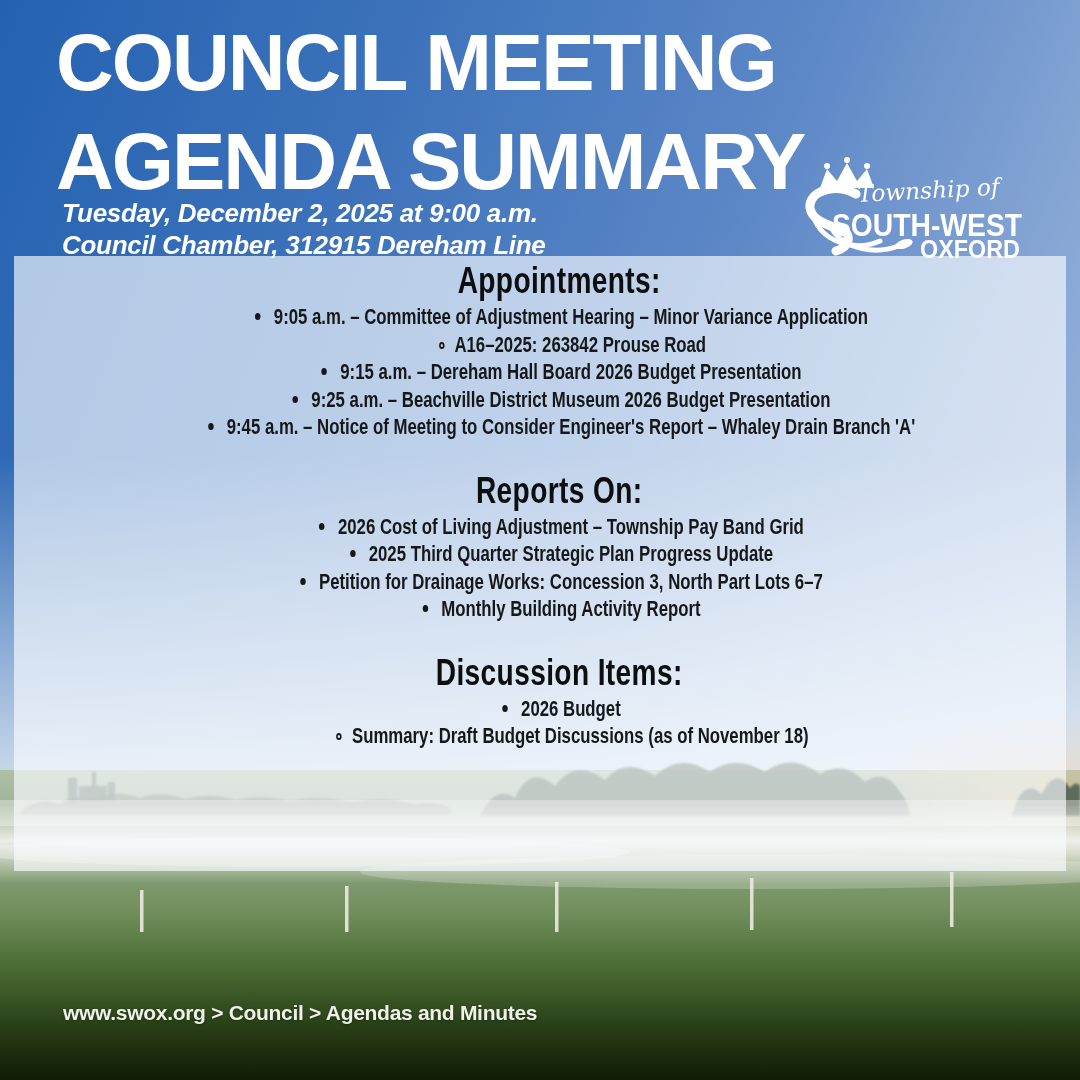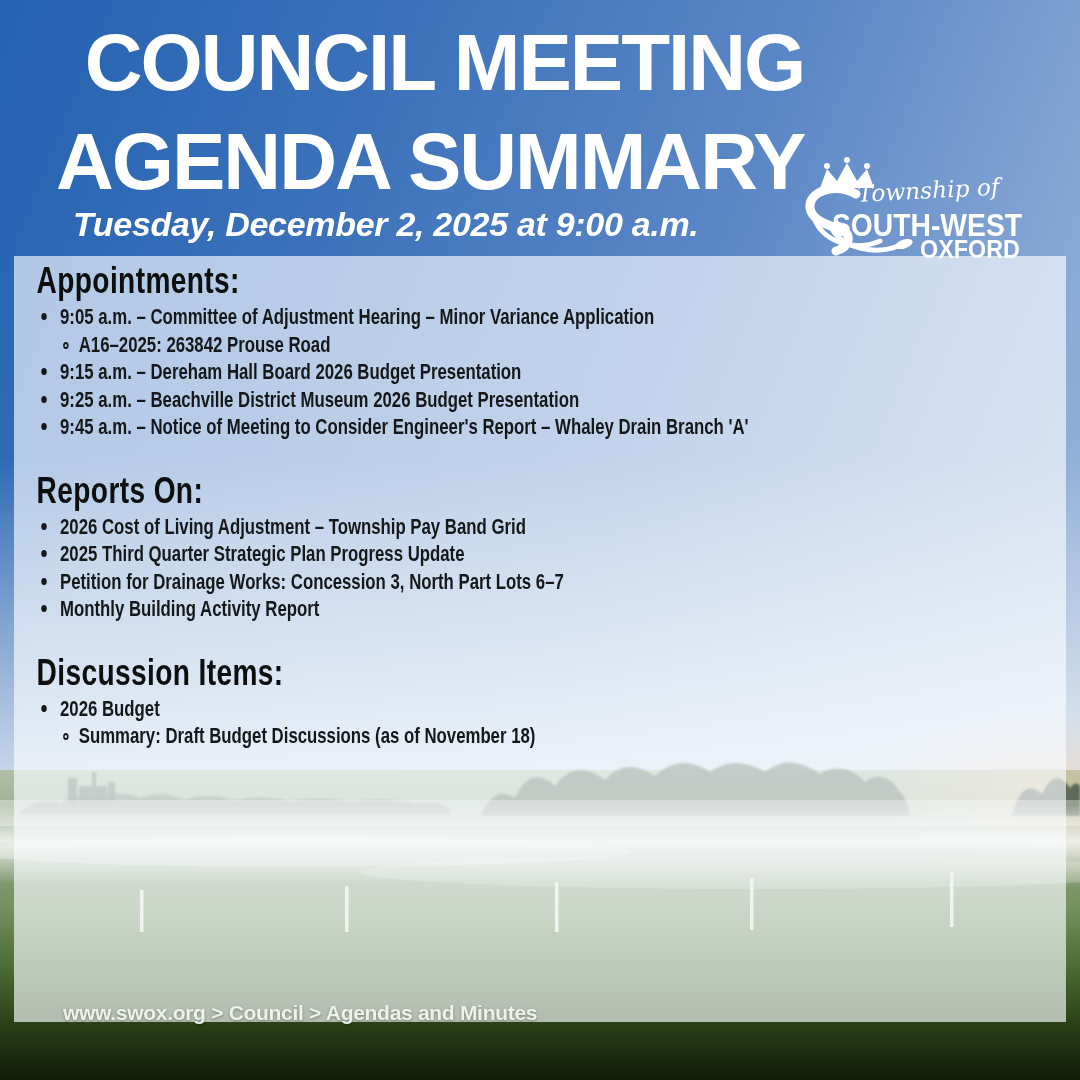--- a/index.html
+++ b/index.html
@@ -7,38 +7,38 @@
         font-family:"Liberation Sans",sans-serif;}
   
   .sky{position:absolute;left:0;top:0;width:1080px;height:830px;
        background:linear-gradient(112deg,#2462b1 0%,#3b71ba 28%,#5b87c6 58%,#84a4d3 80%,#a3bcdd 100%);}
   .skyfade{position:absolute;left:0;top:0;width:1080px;height:830px;
        background:linear-gradient(to bottom,rgba(255,255,255,0) 55%,rgba(238,243,246,0.85) 96%);}
   .ground{position:absolute;left:0;top:770px;width:1080px;height:310px;
        background:linear-gradient(to bottom,#aebfa6 0%,#93a888 22%,#72905e 45%,#4a6b33 64%,#263c15 84%,#111c07 100%);}
   .scene{position:absolute;left:0;top:700px;width:1080px;height:380px;}
   
-  .panel{position:absolute;left:14px;top:256px;width:1052px;height:766px;
-       background:rgba(249,252,255,0.66);}
+  .panel{position:absolute;left:14px;top:256px;width:1052px;height:615px;
+       background:rgba(249,252,255,0.66);text-align:center;}
   .panel-content{position:absolute;left:0;top:0;width:1340px;padding:6px 0 0 29px;
        transform:scaleX(0.78);transform-origin:left top;color:#15181a;}
   h2.sec{margin:0;font-size:36px;line-height:38px;font-weight:bold;color:#0c0e10;letter-spacing:0.5px;}
   h2.sec.gap{margin-top:30px;}
   ul.items{list-style:none;margin:4px 0 0 0;padding:0;}
   ul.items.endgap{margin-bottom:30px;}
   li.item{font-size:21.5px;line-height:27.5px;font-weight:bold;white-space:nowrap;}
   .dot{display:inline-block;width:7px;height:7px;border-radius:50%;background:#15181a;
        margin:0 17px 0 6px;vertical-align:4px;}
   .circ{display:inline-block;width:7px;height:7px;border-radius:50%;background:transparent;
        border:2.5px solid #15181a;margin:0 13px 0 34px;vertical-align:3px;box-sizing:border-box;}
   
   .title{position:absolute;left:56px;top:13px;margin:0;color:#ffffff;font-weight:bold;
-       font-size:80px;line-height:99px;letter-spacing:-2px;white-space:nowrap;text-align:right;}
-  .subtitle{position:absolute;left:57px;top:192px;margin:16px;color:#ffffff;font-weight:bold;
-       font-style:italic;font-size:34px;line-height:32px;letter-spacing:-0.3px;white-space:nowrap;}
+       font-size:80px;line-height:99px;letter-spacing:-2px;white-space:nowrap;}
+  .subtitle{position:absolute;left:57px;top:192px;margin:5px;color:#ffffff;font-weight:bold;
+       font-style:italic;font-size:26px;line-height:32px;letter-spacing:-0.3px;white-space:nowrap;}
   
   .footer{position:absolute;left:63px;top:998px;color:#eef2e9;font-weight:bold;
        font-size:21px;line-height:29px;letter-spacing:-0.3px;
        text-shadow:0 1px 3px rgba(0,0,0,0.35);white-space:nowrap;}
   .logo{position:absolute;left:792px;top:156px;width:242px;height:106px;}
 </style>
 </head>
 <body>
 
 <div class="page">
@@ -89,20 +89,21 @@
       <rect x="950" y="172" width="3.5" height="55"></rect>
     </g>
   </svg>
 
   <h1 class="title">
     <span>COUNCIL MEETING</span><br>
     <span>AGENDA SUMMARY</span>
   </h1>
   <p class="subtitle">
     <span>Tuesday, December 2, 2025 at 9:00 a.m.</span><br>
+    <span>Council Chamber, 312915 Dereham Line</span>
   </p>
 
   <svg class="logo" viewBox="0 0 242 106">
     <g fill="#ffffff">
       <path d="M28,32 L35,13 L45,25 L55,7 L65,25 L75,13 L82,32 Z"></path>
       <circle cx="35" cy="10" r="3"></circle>
       <circle cx="55" cy="4" r="3"></circle>
       <circle cx="75" cy="10" r="3"></circle>
     </g>
     <g stroke="#ffffff" fill="none" stroke-linecap="round">

